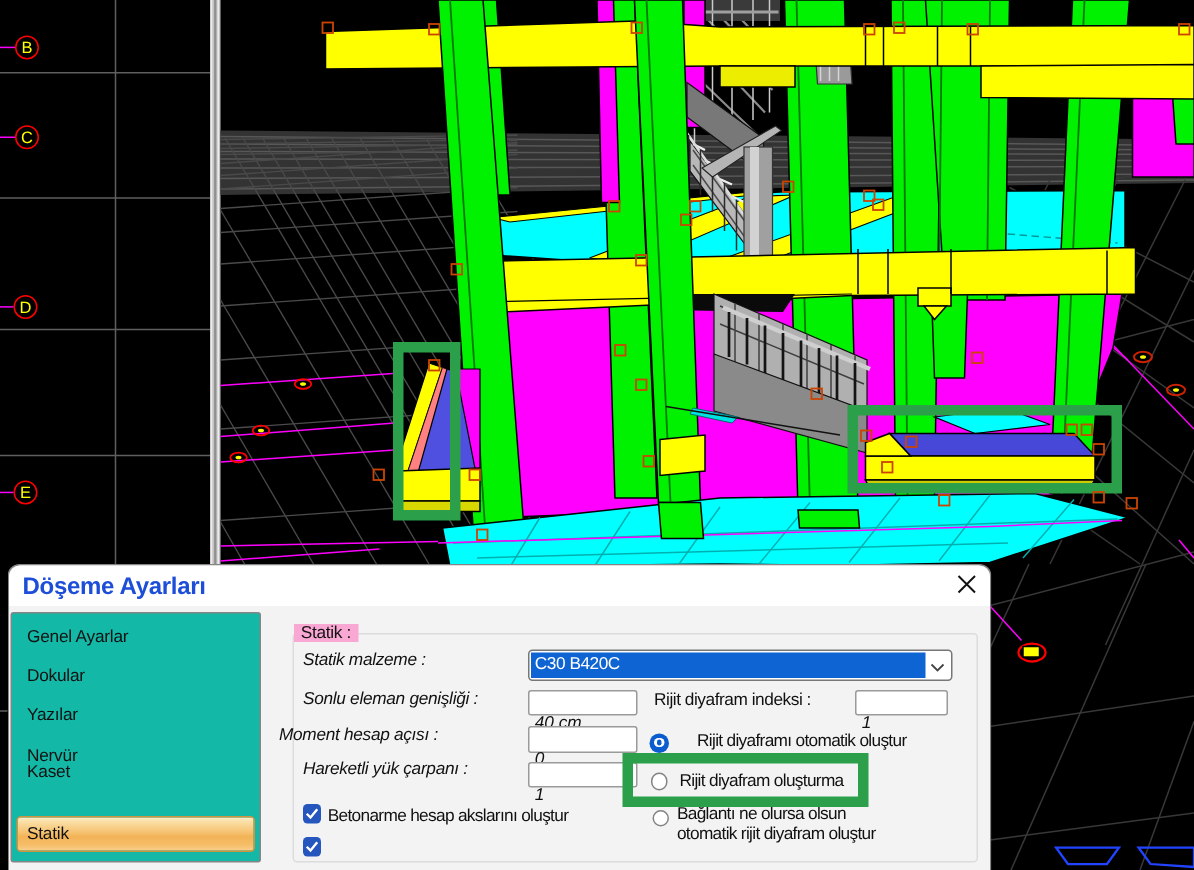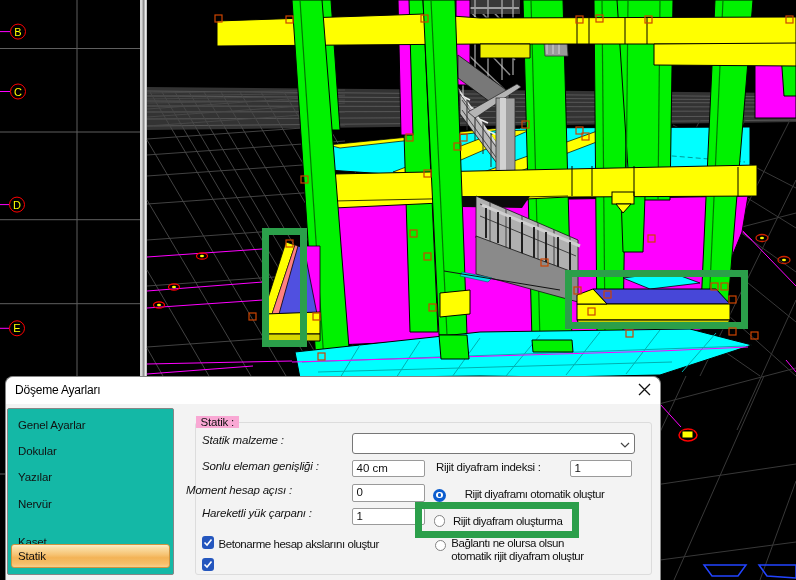--- a/index.html
+++ b/index.html
@@ -6,37 +6,37 @@
   *{box-sizing:border-box;}
   #stage{position:relative;width:796px;height:580px;overflow:hidden;background:#000;
          font-family:"Liberation Sans", sans-serif;}
   #scene{position:absolute;left:0;top:0;}
   
   #dlg{position:absolute;left:5px;top:376px;width:656px;height:204px;
        background:#f3f3f3;border:1px solid #858585;border-bottom:none;
        border-radius:8px 8px 0 0;z-index:10;}
   #dlgtitle{position:absolute;left:0;top:0;width:100%;height:27px;background:#ffffff;
        border-radius:8px 8px 0 0;}
-  #dlgtitle .t{position:absolute;left:9px;top:6px;font-size:12px;letter-spacing:-0.2px;color:#000000;}
+  #dlgtitle .t{position:absolute;left:9px;top:6px;font-size:16px;letter-spacing:-0.2px;color:#1d4ed8;font-weight:bold;}
   #closex{position:absolute;right:7px;top:3.5px;width:17px;height:17px;}
   #listbox{position:absolute;left:0.5px;top:30.5px;width:167.5px;height:167.5px;
        background:#14b8a6;border:1px solid #868686;border-radius:2px;}
   .li{position:absolute;left:10.5px;font-size:11.5px;letter-spacing:-0.15px;color:#111;}
   #sel{position:absolute;left:3.5px;top:135.5px;width:159px;height:24px;border-radius:3px;
        border:1px solid #cf9440;
        background:linear-gradient(180deg,#fdeec9 0%,#fadfa6 12%,#f6c271 45%,#f3b356 58%,#f6bf6b 85%,#f9cf8c 100%);}
   #groupbox{position:absolute;left:189px;top:45px;width:457px;height:153px;
        border:1px solid #dcdcdc;border-radius:3px;}
   #grouplabel{position:absolute;left:189.5px;top:38.6px;background:#f9a8d4;padding:0 5px;
        font-size:11.5px;letter-spacing:-0.2px;color:#111;}
   .lab{position:absolute;font-size:11.5px;letter-spacing:-0.2px;color:#111;white-space:nowrap;font-style:italic;}
   .rlab{position:absolute;font-size:11.5px;letter-spacing:-0.45px;color:#111;white-space:nowrap;}
   .inp{position:absolute;left:345.5px;width:73.5px;height:17.5px;background:#fff;
        border:1px solid #9a9a9a;border-radius:2px;font-size:11.5px;color:#111;
-       padding:1px 0 0 4px;}
+       padding:15px 0 0 4px;font-style:italic;}
   #combo{position:absolute;left:345.5px;top:56px;width:283.5px;height:20.7px;background:#fff;
        border:1px solid #777;border-radius:3px;}
   #combosel{position:absolute;left:1px;top:1px;width:263px;height:16.7px;background:#0f64d3;
        color:#fff;font-size:11.5px;letter-spacing:-0.3px;padding:1.5px 0 0 3px;}
   .radio{position:absolute;width:11.5px;height:11.5px;border-radius:50%;background:#fff;
        border:1px solid #838383;}
   .radio.on{border:none;background:#0b5cce;width:13px;height:13px;}
   .radio.on::after{content:"";position:absolute;left:3.3px;top:3.3px;width:6.4px;height:6.4px;
        background:#fff;border-radius:50%;}
   .radio.on::before{content:"";position:absolute;left:4.7px;top:4.7px;width:3.6px;height:3.6px;
@@ -366,31 +366,32 @@
     <span class="t">Döşeme Ayarları</span>
     <svg id="closex" viewBox="0 0 17 17">
           <path d="M3,3 L14,14 M14,3 L3,14" stroke="#111" stroke-width="1.3" fill="none"></path>
         </svg>
   </div>
   <div id="listbox">
     <span class="li" style="top:10.2px;">Genel Ayarlar</span>
     <span class="li" style="top:36.5px;">Dokular</span>
     <span class="li" style="top:62.8px;">Yazılar</span>
     <span class="li" style="top:89.1px;">Nervür</span>
-    <span class="li" style="top:127px;text-align:center;">Kaset</span>
+    <span class="li" style="top:100px;text-align:center;">Kaset</span>
     <div id="sel"></div>
     <span class="li" style="top:141.7px;">Statik</span>
   </div>
   <div id="groupbox"></div>
   <div id="grouplabel">Statik :</div>
   <div class="lab" style="left:196px;top:56.6px;">Statik malzeme :</div>
   <div class="lab" style="left:196px;top:82.6px;">Sonlu eleman genişliği :</div>
   <div class="lab" style="left:180px;top:106.6px;">Moment hesap açısı :</div>
   <div class="lab" style="left:196px;top:129.6px;">Hareketli yük çarpanı :</div>
   <div id="combo">
+        <div id="combosel">C30 B420C</div>
     <svg style="position:absolute;right:4px;top:8px;" width="10" height="6" viewBox="0 0 10 6">
           <path d="M1,1 L5,5 L9,1" stroke="#444" stroke-width="1.2" fill="none"></path>
         </svg>
   </div>
   <div class="inp" style="top:82.5px;">40 cm</div>
   <div class="inp" style="top:107px;">0</div>
   <div class="inp" style="top:130.5px;">1</div>
   <div class="rlab" style="left:430px;top:83.6px;letter-spacing:-0.3px;">Rijit diyafram indeksi :</div>
   <div class="inp" style="left:563.5px;top:82.5px;width:62.5px;">1</div>
   <div class="radio on" style="left:427.1px;top:111.6px;"></div>

